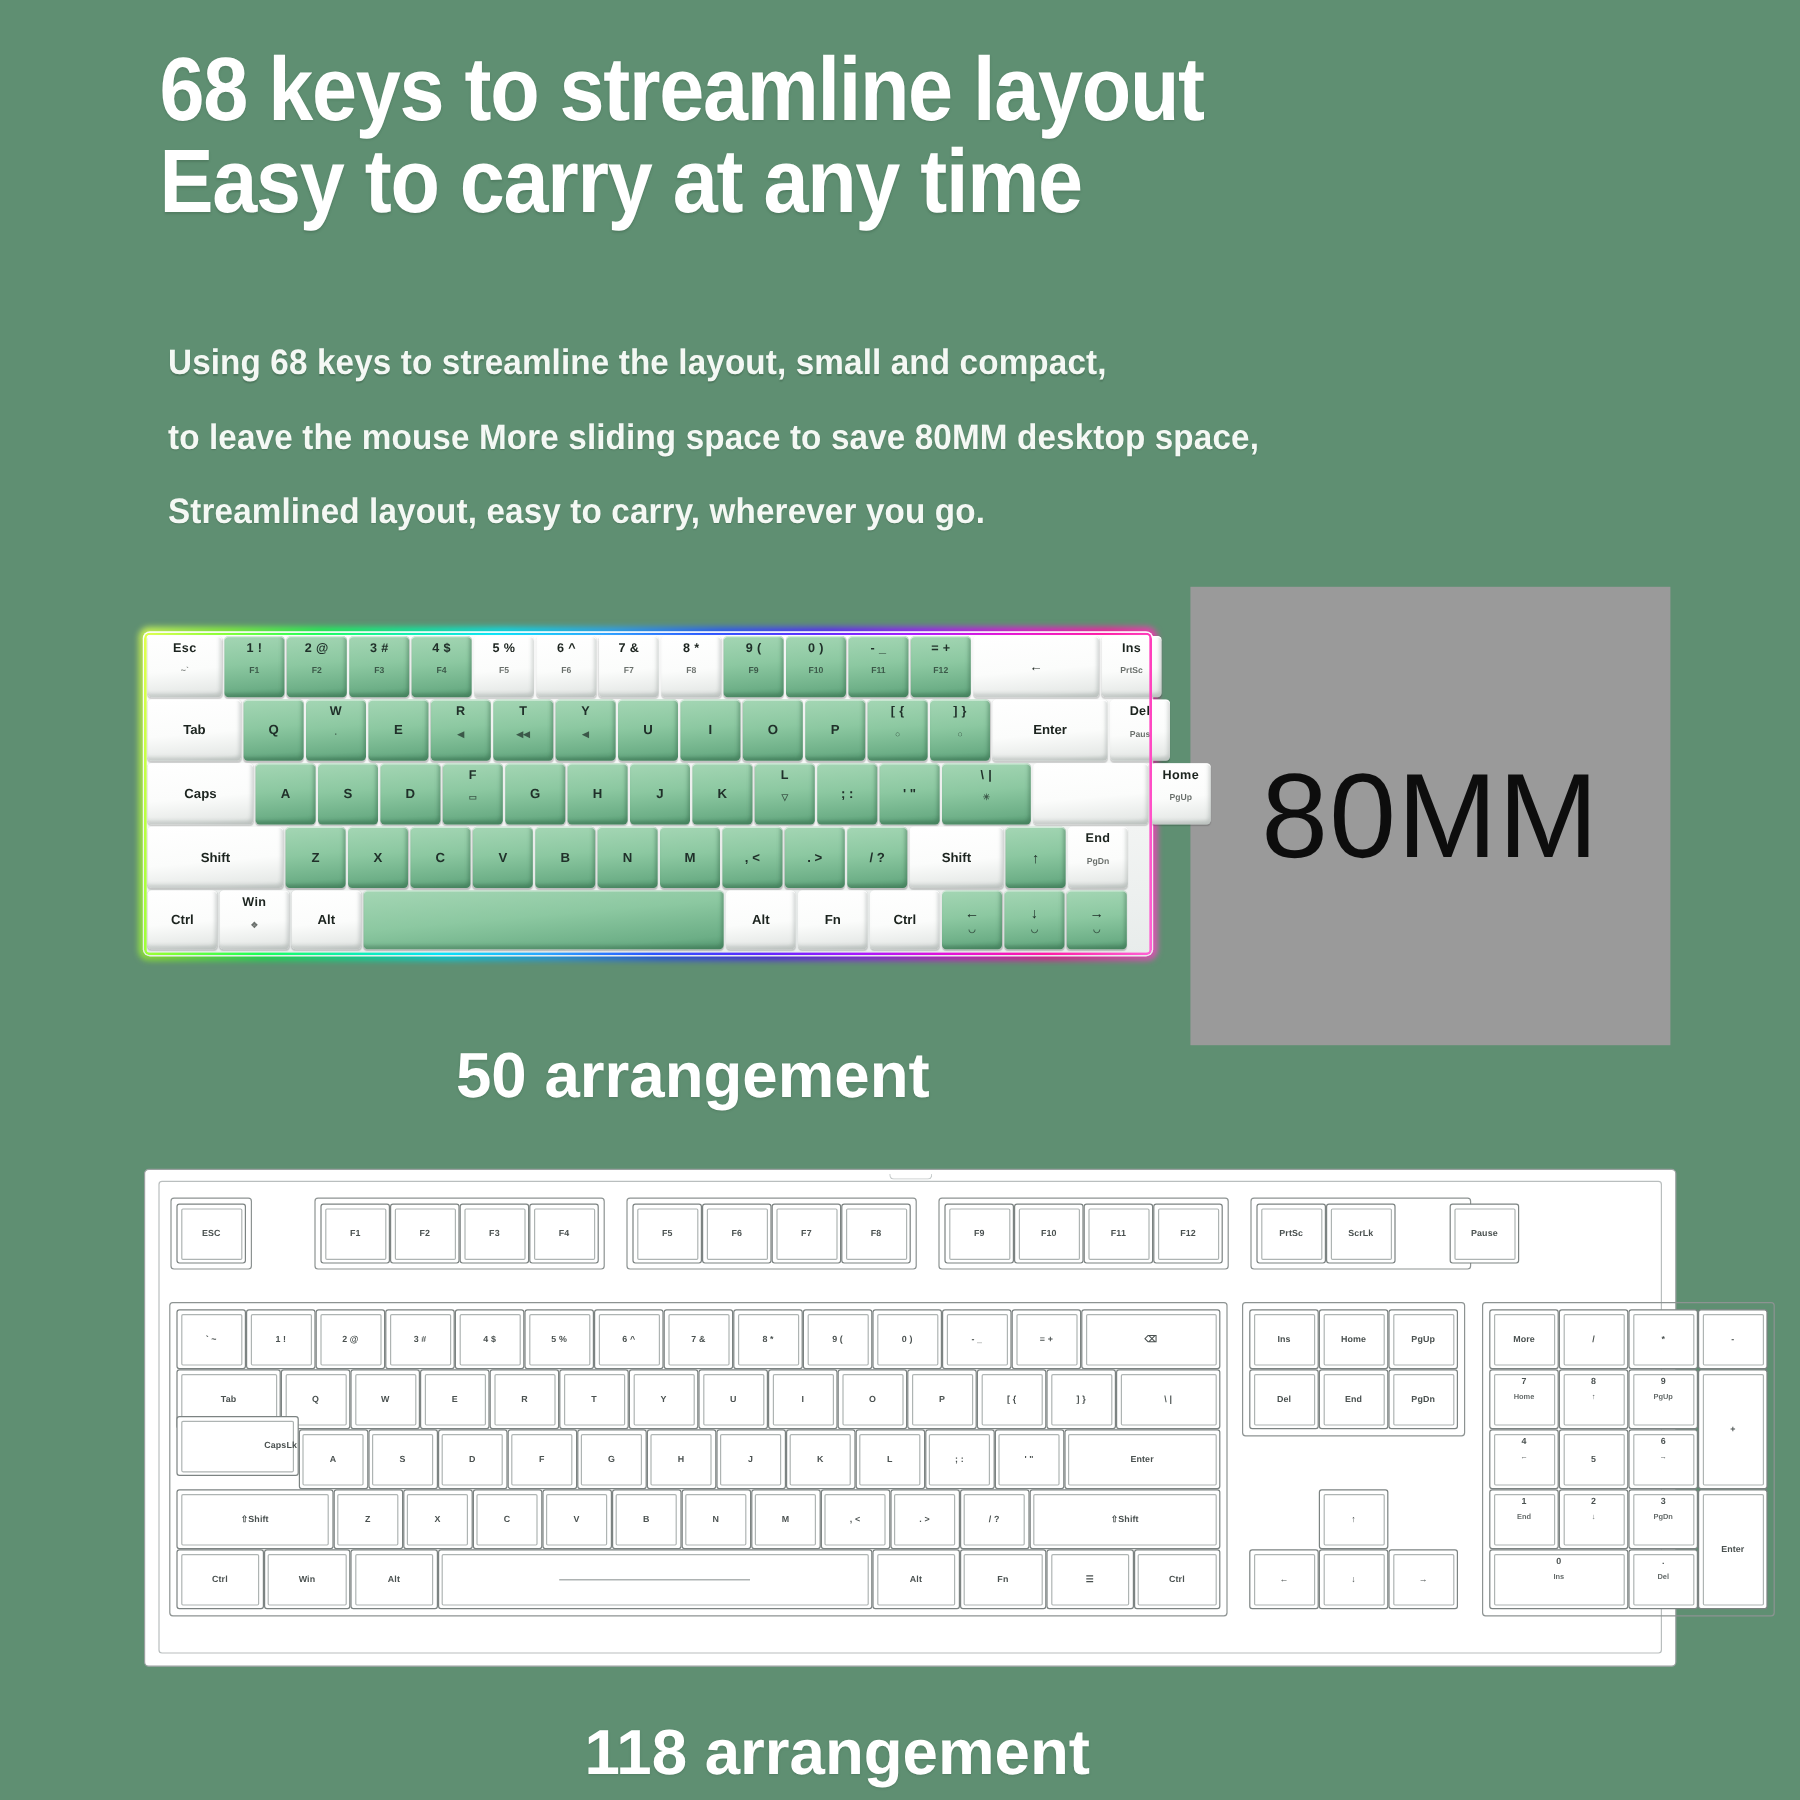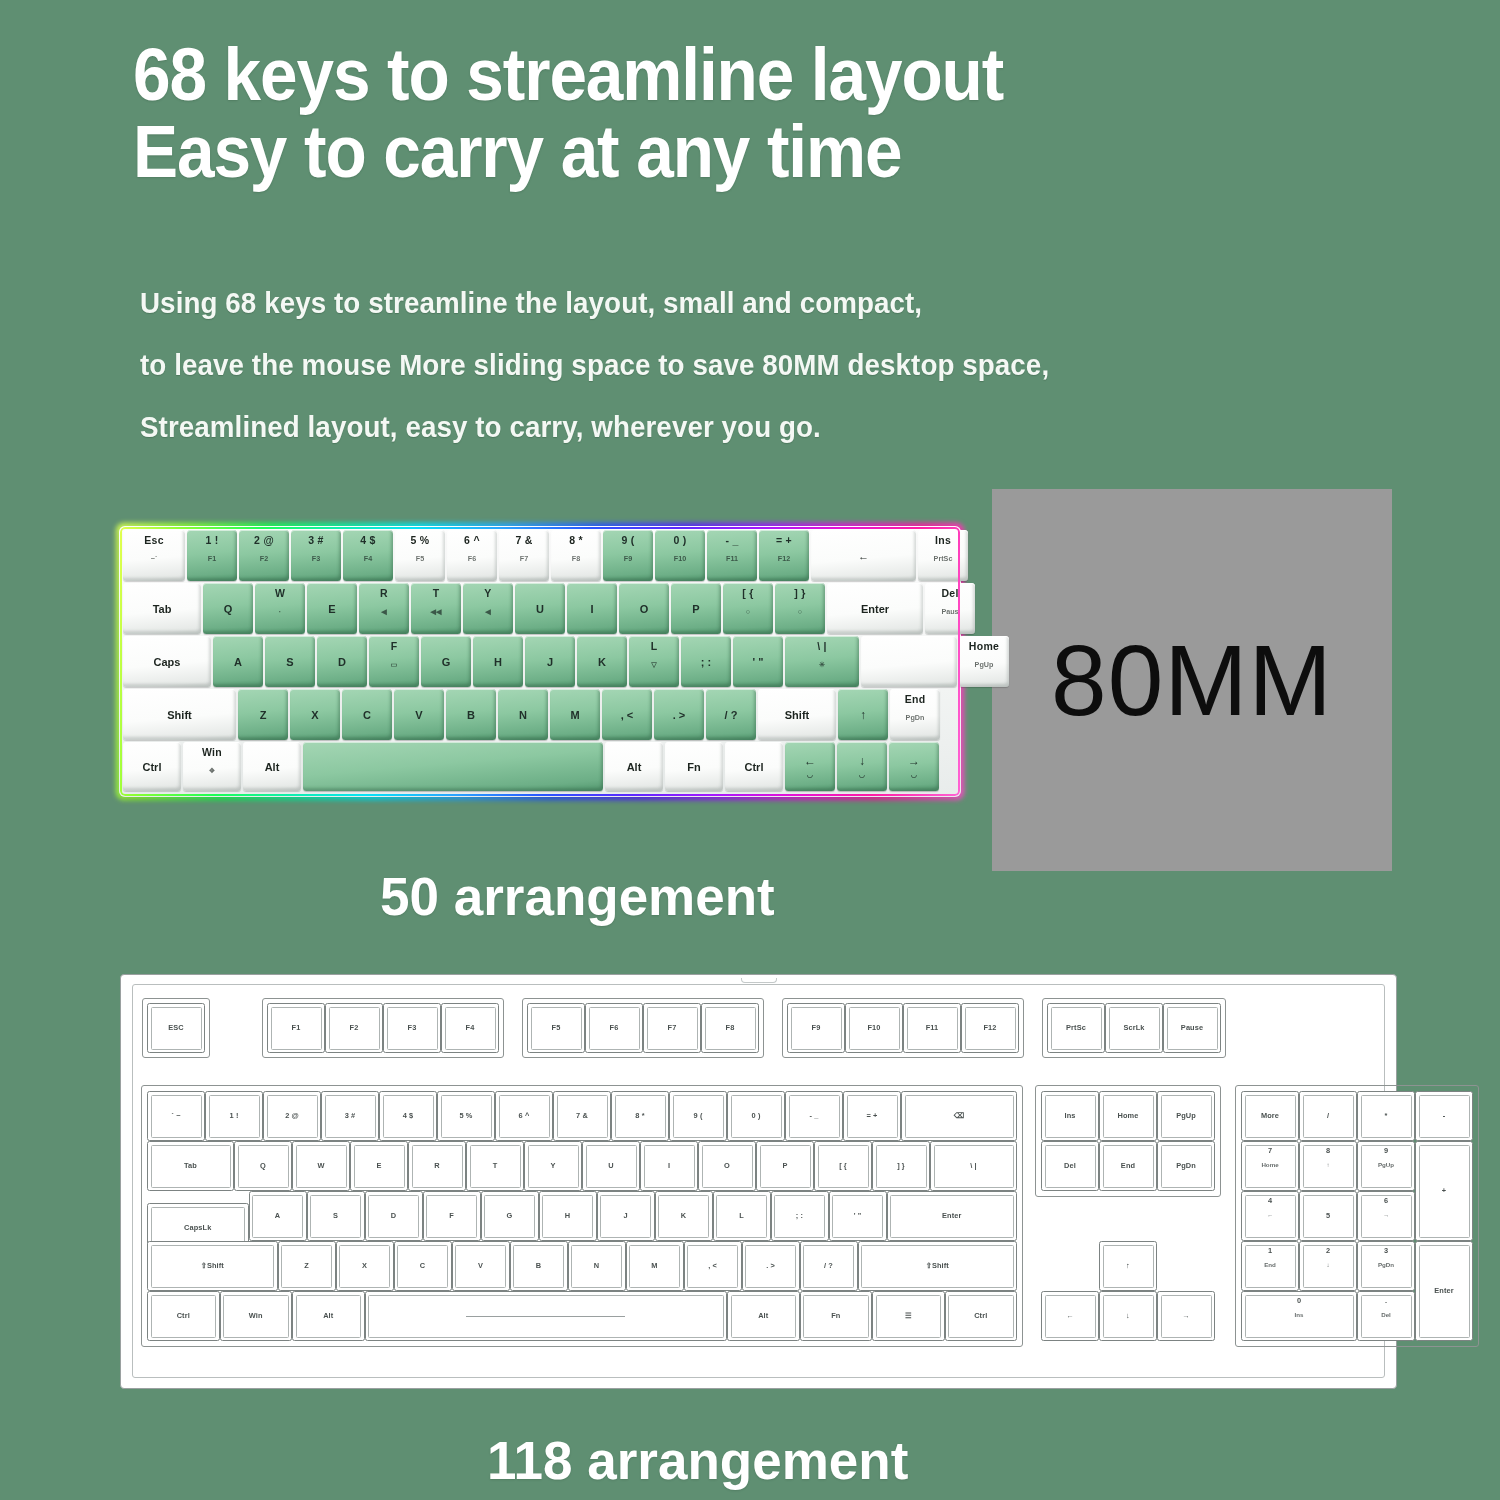--- a/index.html
+++ b/index.html
@@ -579,21 +579,21 @@
       <div class="lk" style="left: 840px; top: 28px; width: 58px; height: 50px;">
         <span class="t1">F12</span>
       </div>
       <div class="lk-group" style="left: 921px; top: 23px; width: 184px; height: 60px;"></div>
       <div class="lk" style="left: 926px; top: 28px; width: 58px; height: 50px;">
         <span class="t1">PrtSc</span>
       </div>
       <div class="lk" style="left: 984px; top: 28px; width: 58px; height: 50px;">
         <span class="t1">ScrLk</span>
       </div>
-      <div class="lk" style="left: 1042px; top: 28px; width: 58px; height: 50px;">
+      <div class="lk" style="left: 1087px; top: 28px; width: 58px; height: 50px;">
         <span class="t1">Pause</span>
       </div>
       <div class="lk-group" style="left: 20px; top: 110px; width: 882px; height: 262px;"></div>
       <div class="lk" style="left: 26px; top: 116px; width: 58px; height: 50px;">
         <span class="t1">` ~</span>
       </div>
       <div class="lk" style="left: 84px; top: 116px; width: 58px; height: 50px;">
         <span class="t1">1 !</span>
       </div>
       <div class="lk" style="left: 142px; top: 116px; width: 58px; height: 50px;">
@@ -667,21 +667,21 @@
       </div>
       <div class="lk" style="left: 693px; top: 166px; width: 58px; height: 50px;">
         <span class="t1">[ {</span>
       </div>
       <div class="lk" style="left: 751px; top: 166px; width: 58px; height: 50px;">
         <span class="t1">] }</span>
       </div>
       <div class="lk" style="left: 809px; top: 166px; width: 87px; height: 50px;">
         <span class="t1">\ |</span>
       </div>
-      <div class="lk" style="left: 26px; top: 228px; width: 101.5px; height: 50px;">
+      <div class="lk" style="left: 26px; top: 205px; width: 101.5px; height: 50px; align-items: flex-end;">
         <span class="t1">CapsLk</span>
       </div>
       <div class="lk" style="left: 127.5px; top: 216px; width: 58px; height: 50px;">
         <span class="t1">A</span>
       </div>
       <div class="lk" style="left: 185.5px; top: 216px; width: 58px; height: 50px;">
         <span class="t1">S</span>
       </div>
       <div class="lk" style="left: 243.5px; top: 216px; width: 58px; height: 50px;">
         <span class="t1">D</span>

